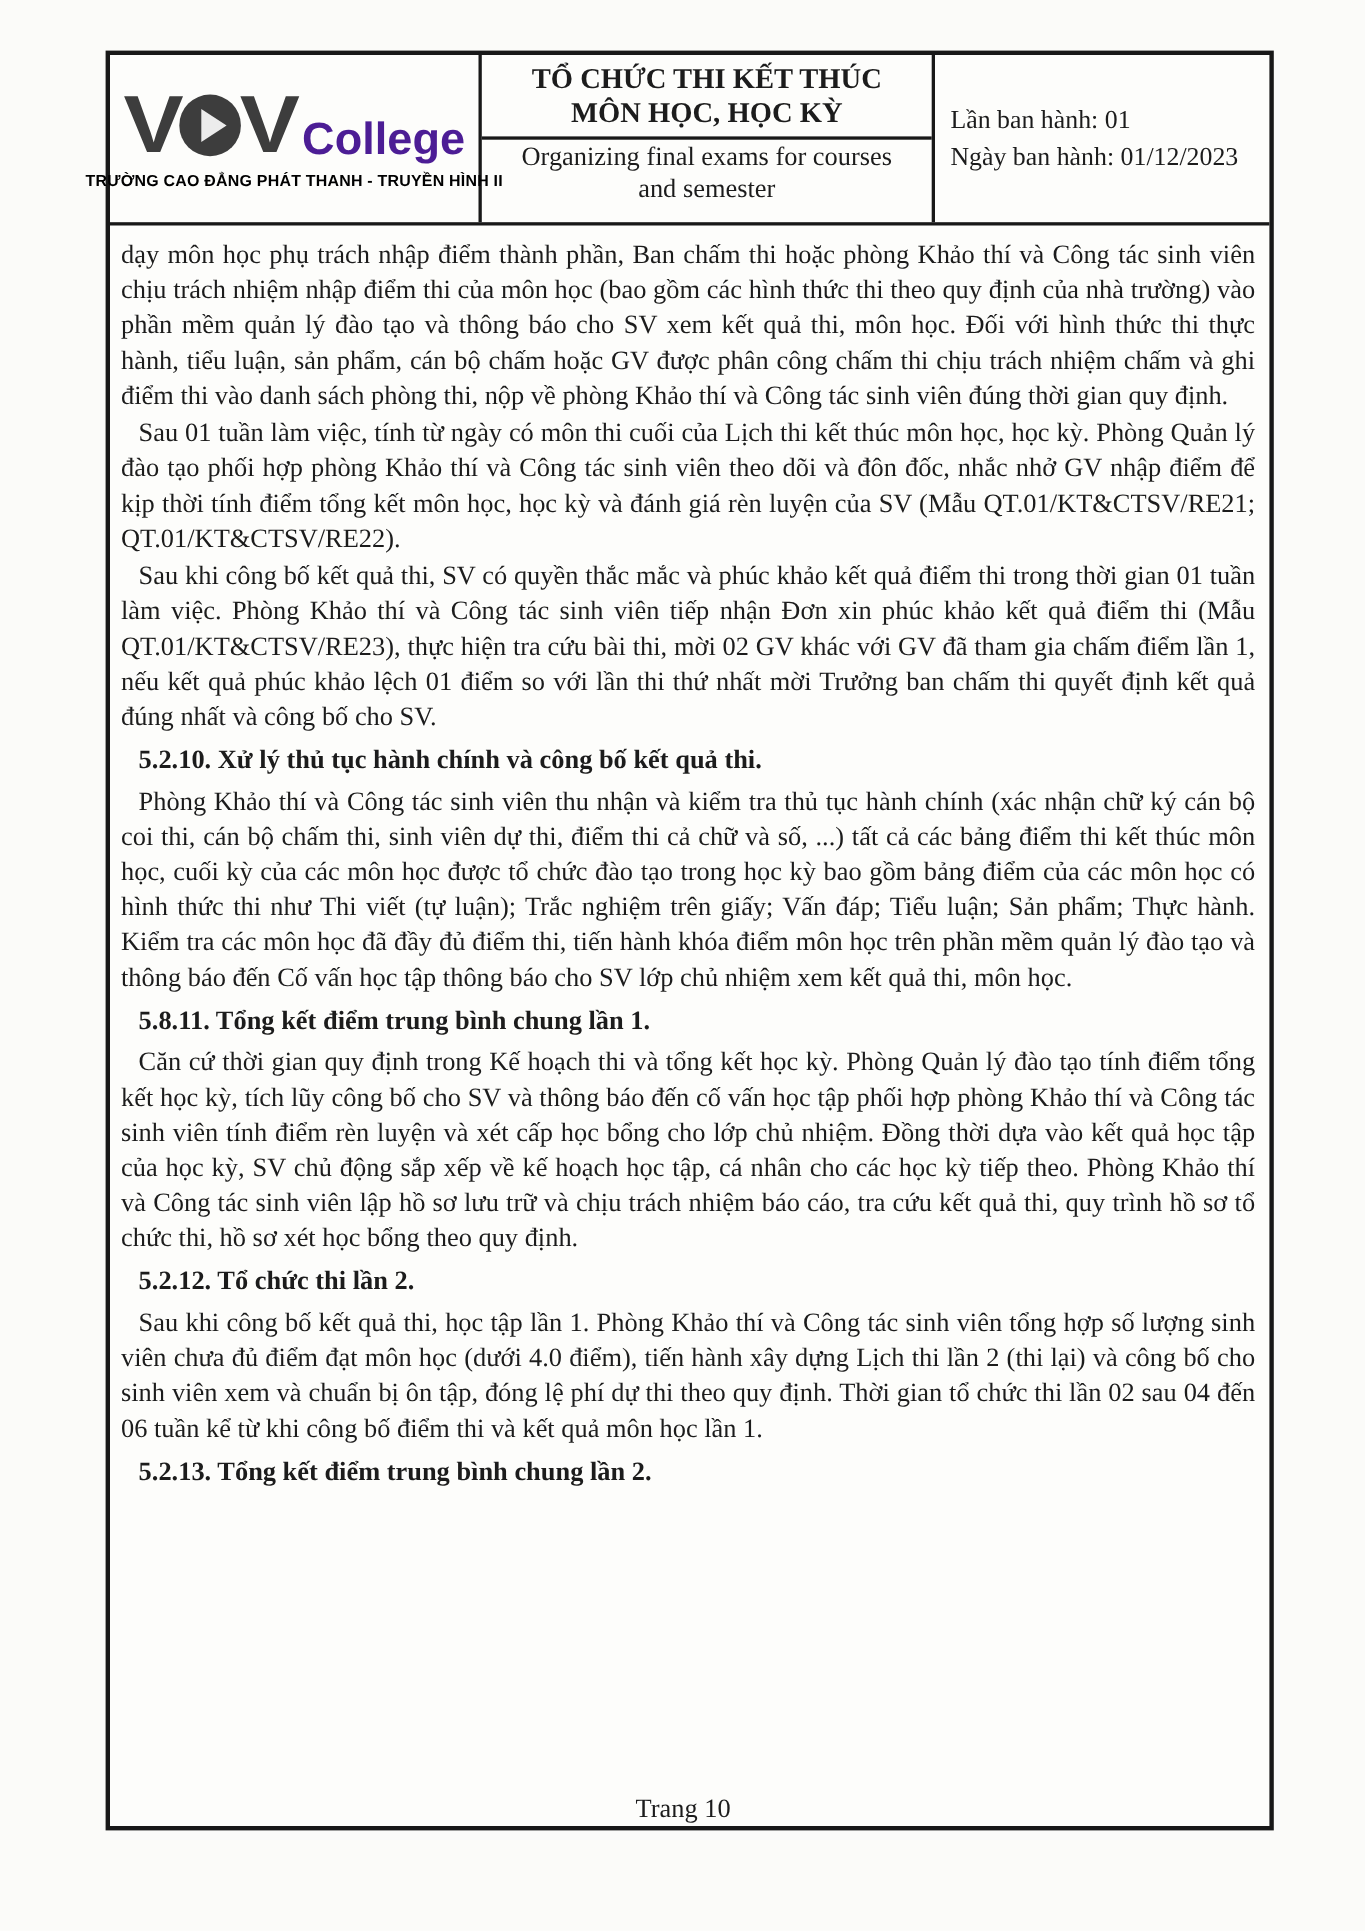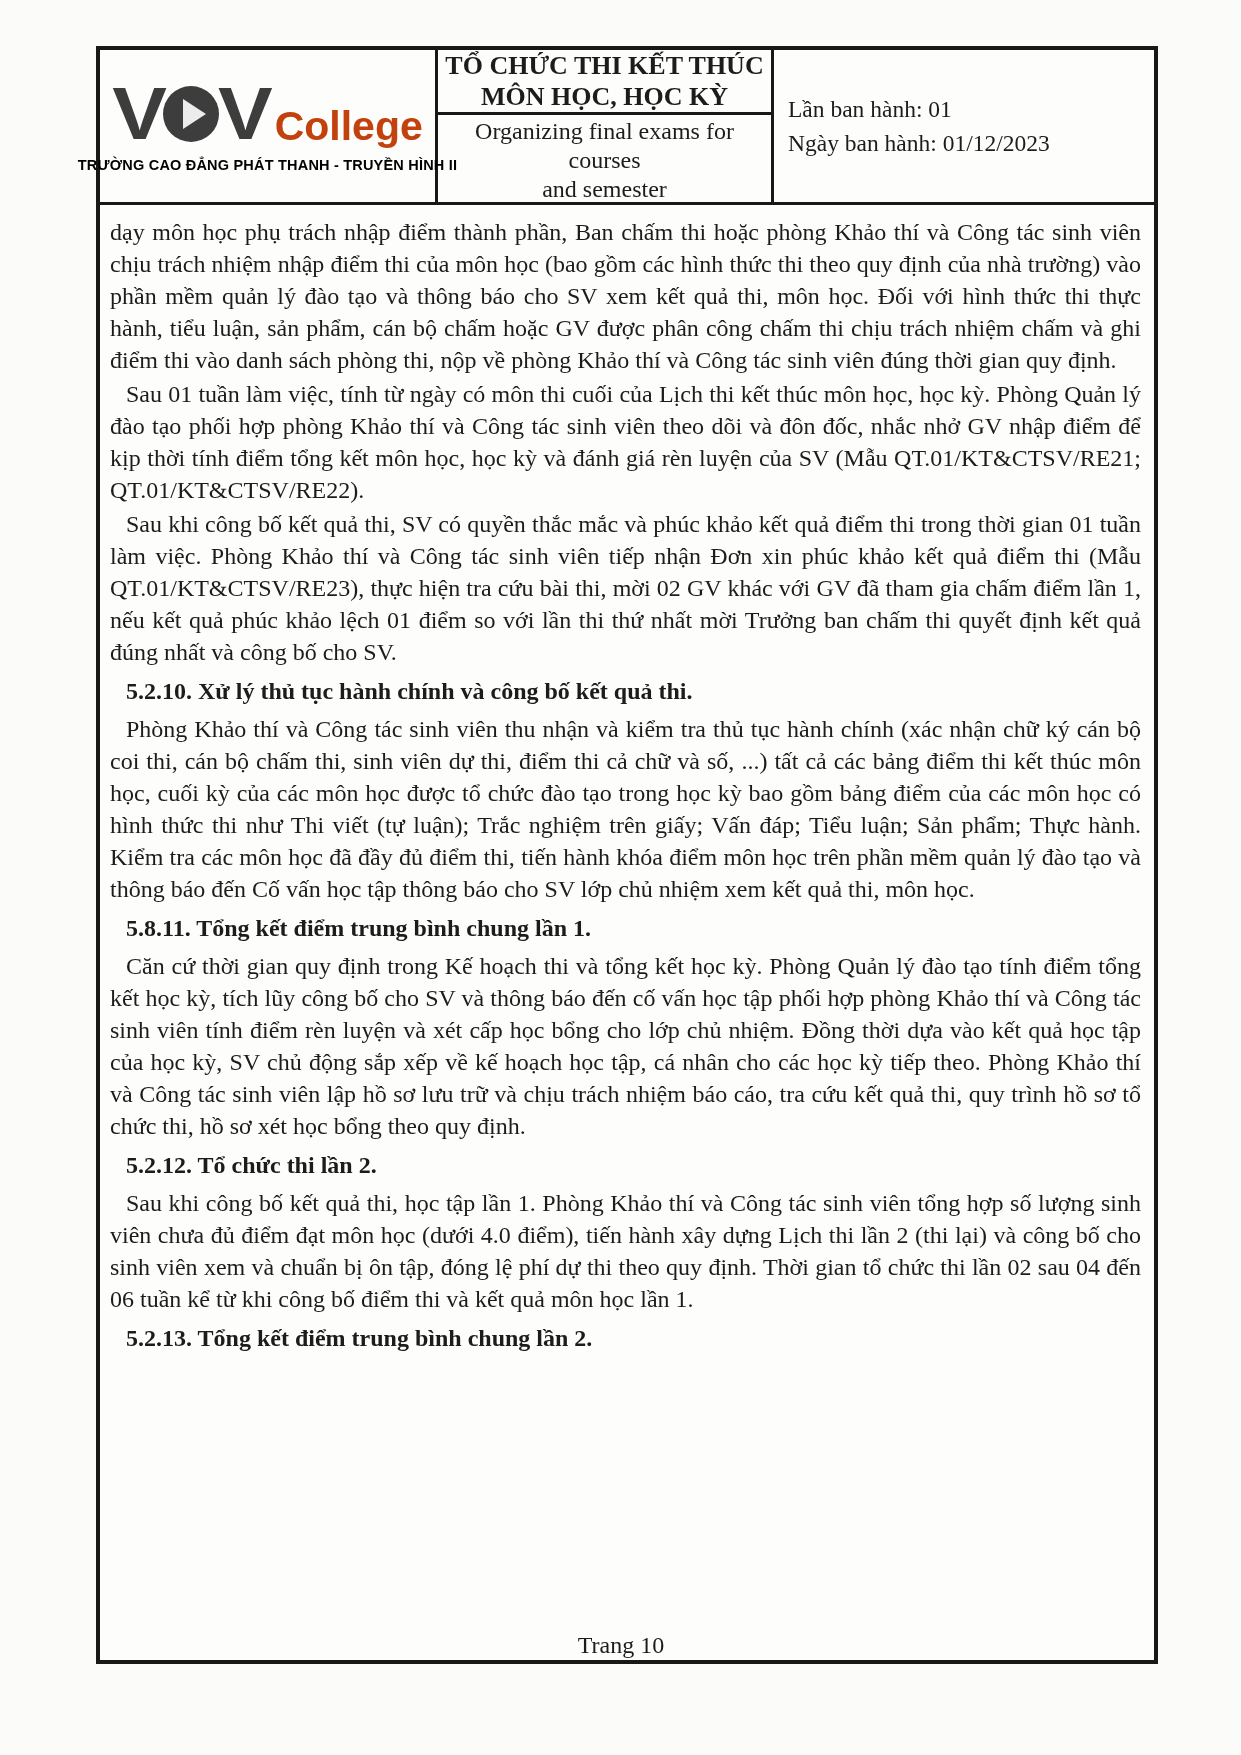--- a/index.html
+++ b/index.html
@@ -46,31 +46,31 @@
   }
   .vov-o .tri{
     position:absolute;left:20px;top:13px;
     width:0;height:0;
     border-left:23px solid #ececec;
     border-top:15px solid transparent;
     border-bottom:15px solid transparent;
   }
   .college{
     font-family:"Liberation Sans", sans-serif;
-    font-weight:bold;font-size:41px;color:#c2410c;
+    font-weight:bold;font-size:41px;color:#4c1d95;
     margin-left:9px;align-self:flex-end;
     line-height:1;margin-bottom:2px;
   }
   .tagline{
     font-family:"Liberation Sans", sans-serif;
     font-weight:bold;font-size:14.5px;color:#000000;
     margin-top:8px;letter-spacing:0.2px;white-space:nowrap;
   }
   .cell-title{
-    width:336px;
+    width:412px;
     border-right:3px solid #181818;
     display:flex;flex-direction:column;
     box-sizing:border-box;
   }
   .title-vi{
     flex:1.05;
     border-bottom:3px solid #181818;
     display:flex;flex-direction:column;
     align-items:center;justify-content:center;
     font-weight:bold;font-size:26px;line-height:1.2;

